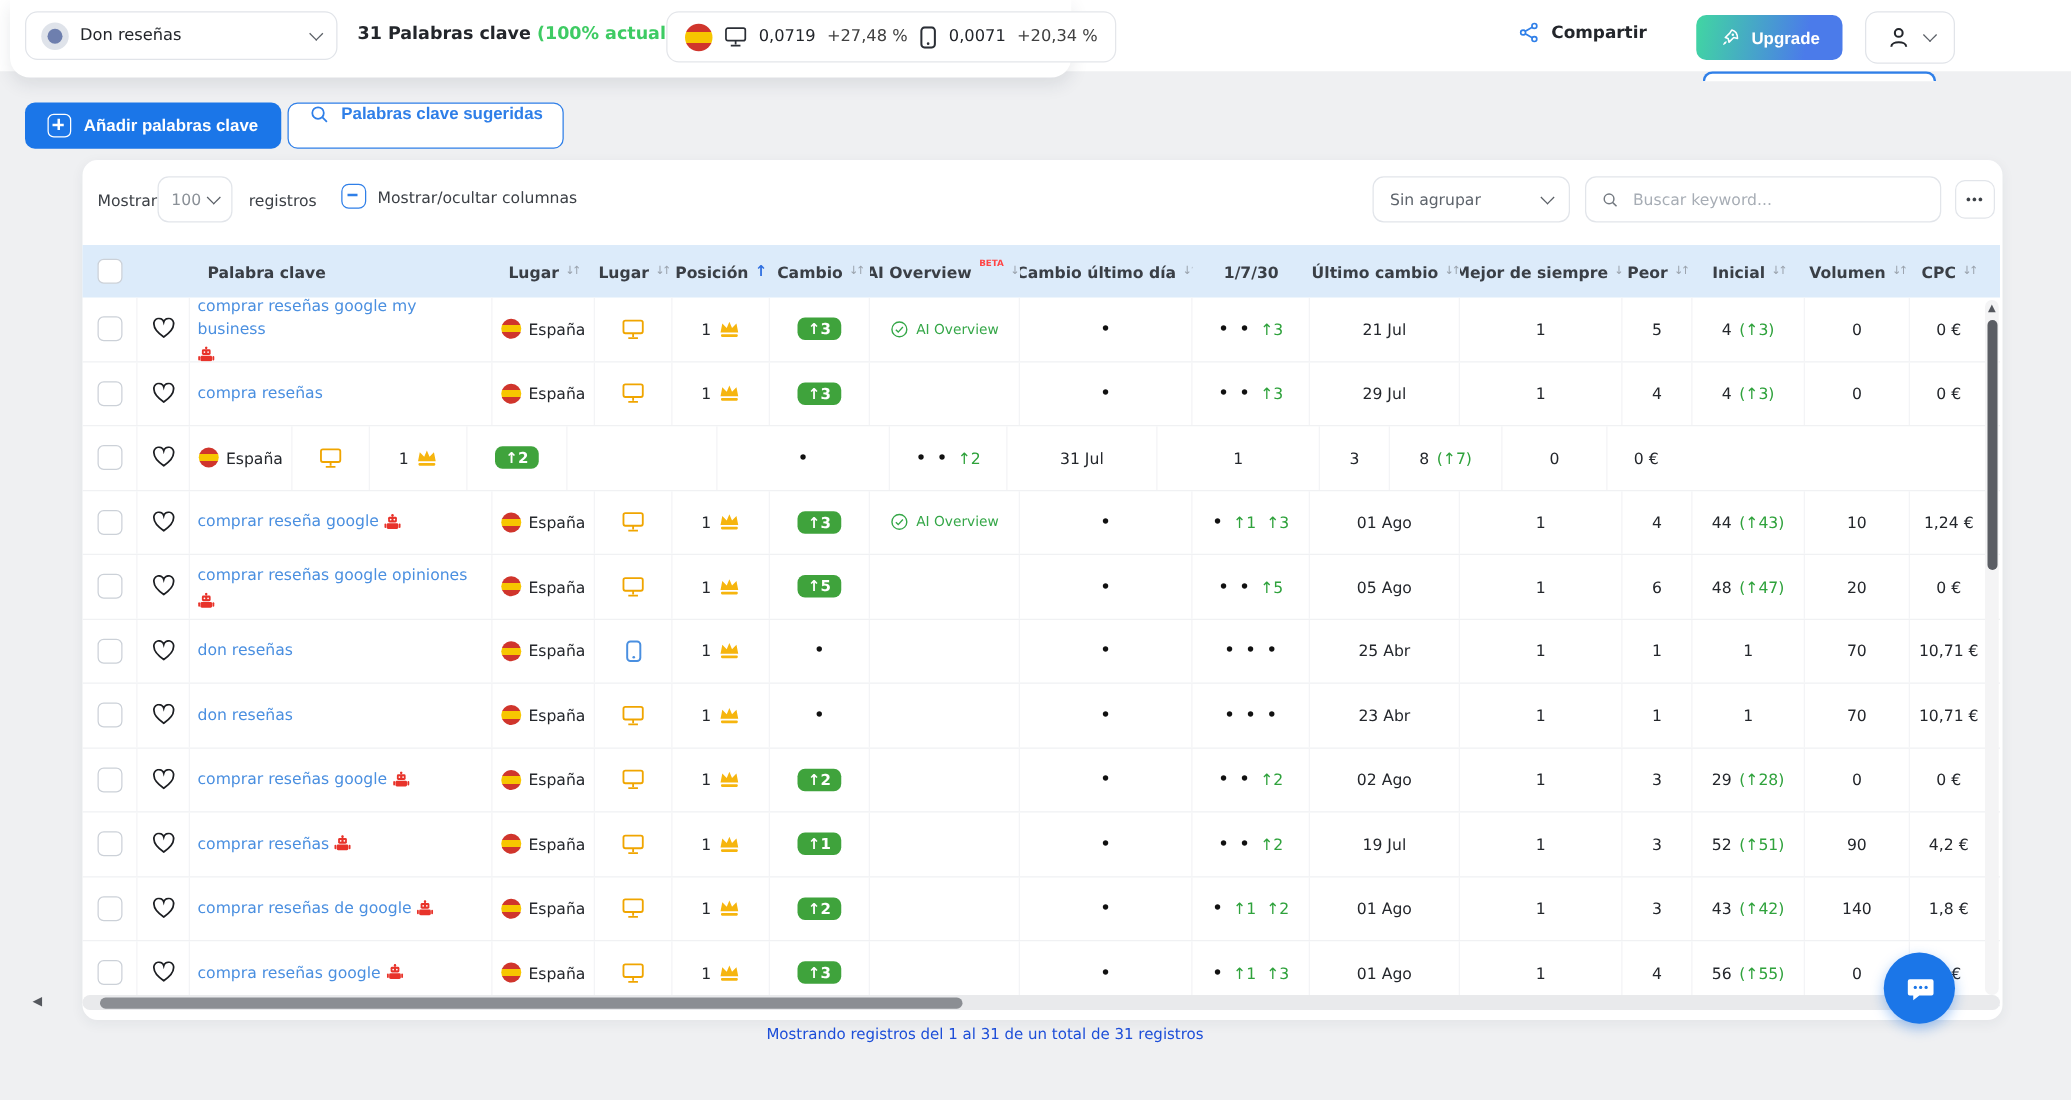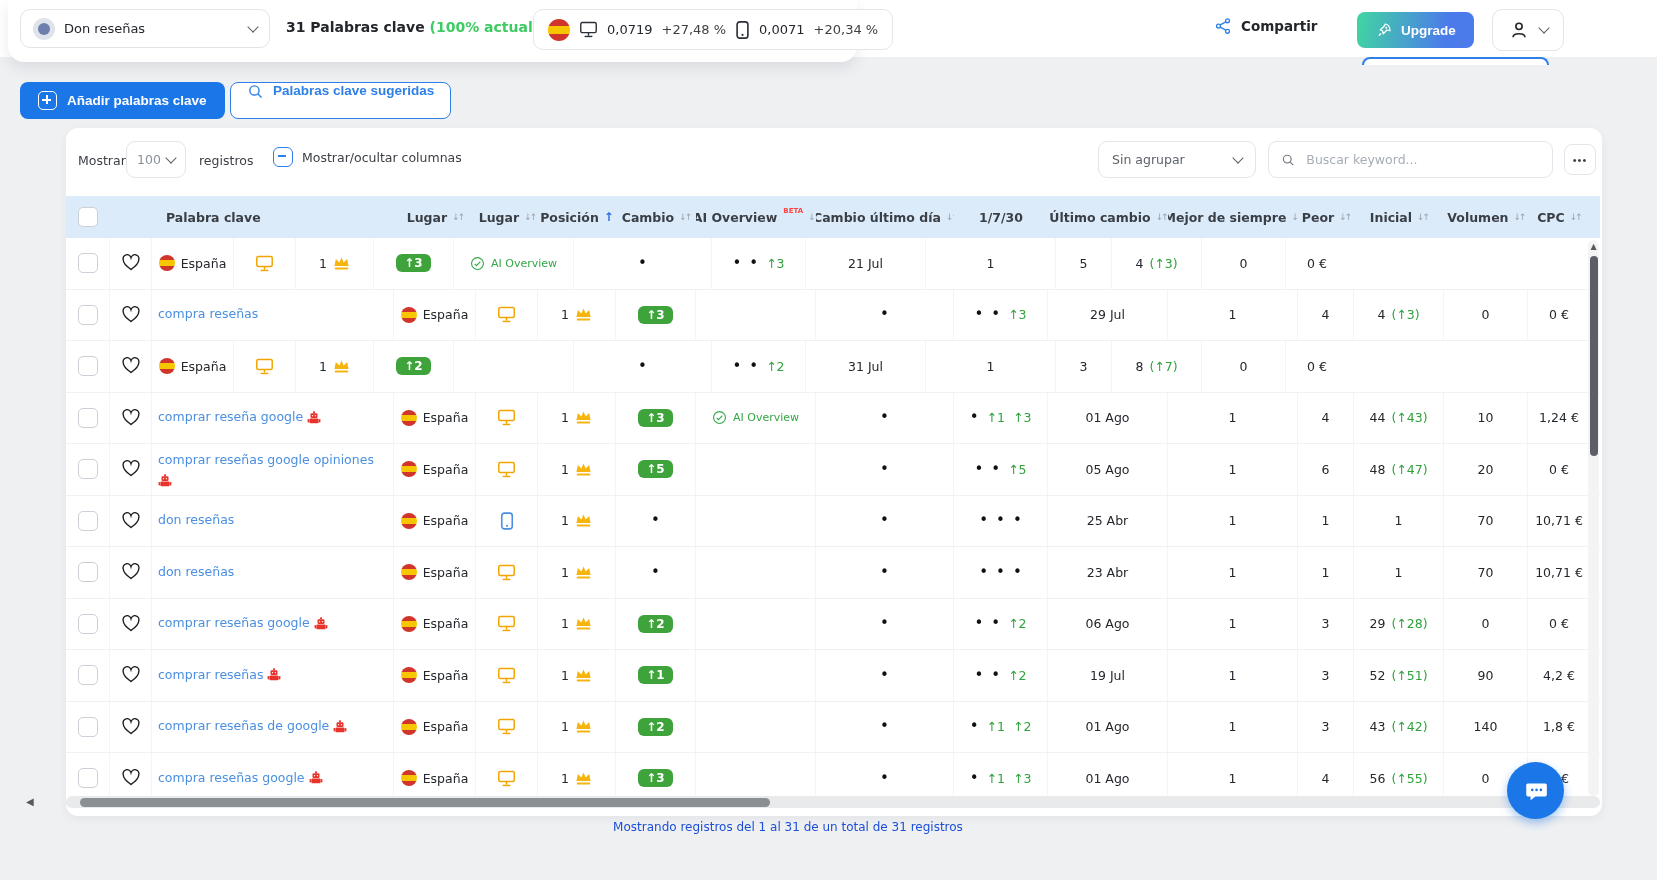--- a/index.html
+++ b/index.html
@@ -279,20 +279,37 @@
         <div class="cell c-sel">
           <div class="checkbox"></div>
         </div>
         <div class="cell c-fav">
           <div class="" style="cursor: pointer;">
             <svg width="20" height="18" viewBox="0 0 24 22">
               <path d="M12 19 C5 14 2.5 10 2.5 7 A4.5 4.5 0 0 1 12 4.5 A4.5 4.5 0 0 1 21.5 7 C21.5 10 19 14 12 19 Z" fill="none" stroke="#1c1e22" stroke-width="1.7"></path>
             </svg>
           </div>
         </div>
+        <div class="cell c-kw">
+          <div class="kwwrap">
+            <span class="kwlink">comprar reseñas google my business</span>
+            <div class="">
+              <svg width="14" height="14" viewBox="0 0 24 24">
+                <line x1="12" y1="1" x2="12" y2="4" stroke="#e8332a" stroke-width="2"></line>
+                <circle cx="12" cy="2" r="1.6" fill="#e8332a"></circle>
+                <rect x="6" y="4" width="12" height="8" rx="2" fill="#e8332a"></rect>
+                <circle cx="9.5" cy="8" r="1.2" fill="#fff"></circle>
+                <circle cx="14.5" cy="8" r="1.2" fill="#fff"></circle>
+                <rect x="4" y="13" width="16" height="8" rx="2" fill="#e8332a"></rect>
+                <rect x="1" y="13.5" width="2.5" height="6" rx="1.2" fill="#e8332a"></rect>
+                <rect x="20.5" y="13.5" width="2.5" height="6" rx="1.2" fill="#e8332a"></rect>
+              </svg>
+            </div>
+          </div>
+        </div>
         <div class="cell c-lugar">
           <div class="flag-s"></div>
           <span>España</span>
         </div>
         <div class="cell c-tipo">
           <div class="">
             <svg width="19" height="17" viewBox="0 0 24 22">
               <rect x="2" y="2" width="20" height="13" rx="2" fill="none" stroke="#f0a500" stroke-width="1.9"></rect>
               <line x1="12" y1="15" x2="12" y2="19" stroke="#f0a500" stroke-width="1.9"></line>
               <line x1="7" y1="20" x2="17" y2="20" stroke="#f0a500" stroke-width="1.9"></line>
@@ -848,21 +865,21 @@
         <div class="cell c-aio"></div>
         <div class="cell c-dia">
           <span class="dot">•</span>
         </div>
         <div class="cell c-d173 d173-tok">
           <span class="dot">•</span>
           <span class="dot">•</span>
           <span class="green" style="font-weight: 500;">↑2</span>
         </div>
         <div class="cell c-ult">
-          <span>06 Ago</span>
+          <span>02 Ago</span>
         </div>
         <div class="cell c-mejor">
           <span>1</span>
         </div>
         <div class="cell c-peor">
           <span>3</span>
         </div>
         <div class="cell c-ini">
           <span>29</span>
           <span class="green">(↑28)</span>

